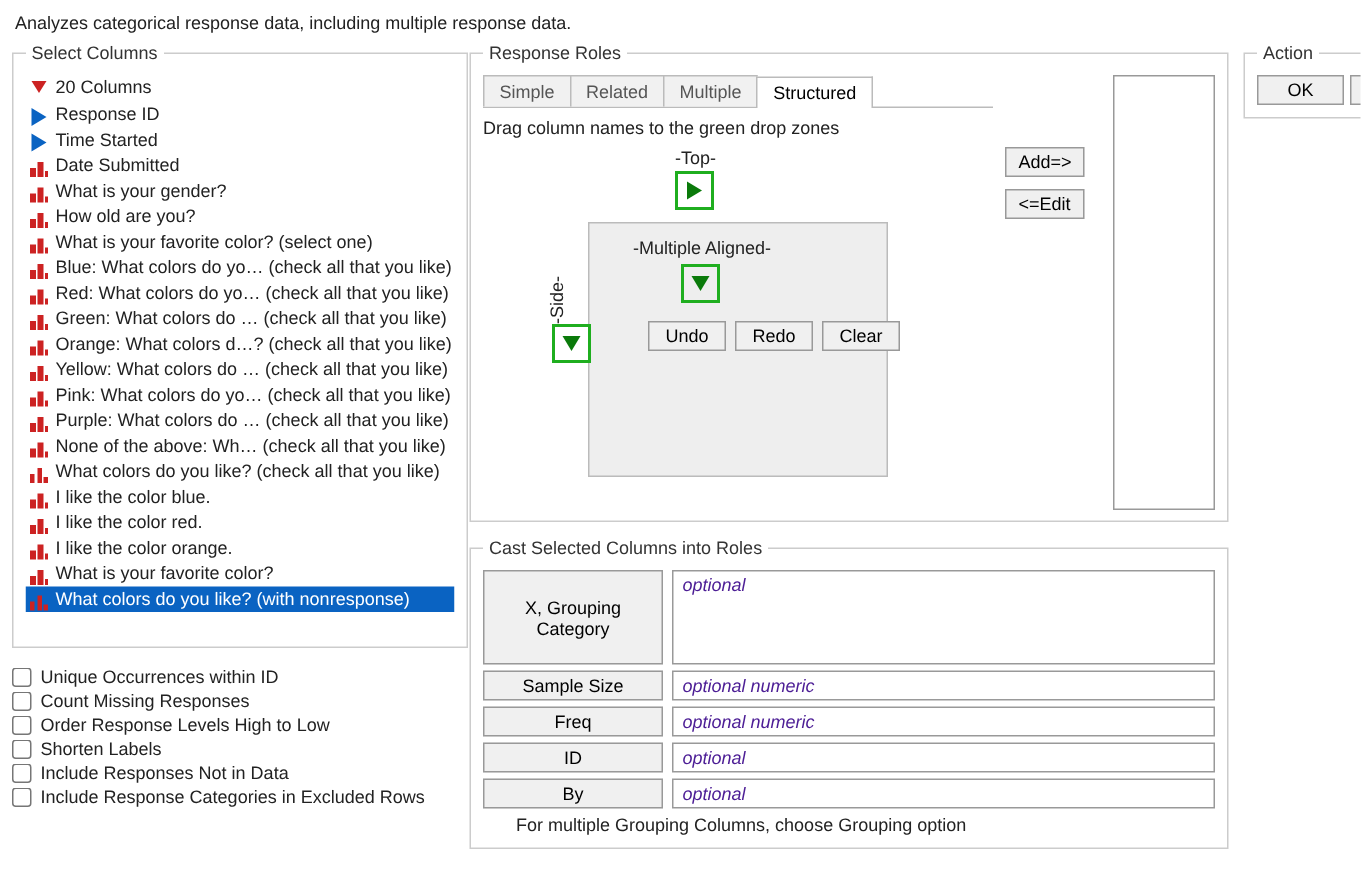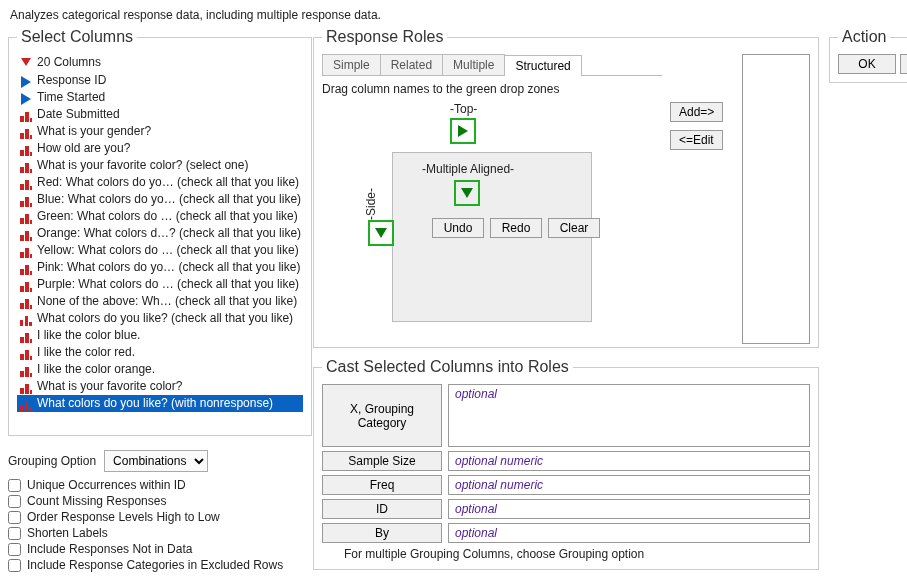--- a/index.html
+++ b/index.html
@@ -13,21 +13,21 @@
   .root { width: 907px; height: 585px; position: relative; padding: 6px 8px; }
   .desc { margin: 2px 0 6px 2px; }
   fieldset {
     border: 1px solid #ccc;
     padding: 8px 8px 8px 8px;
     margin: 0;
     position: relative;
   }
   fieldset > legend {
     padding: 0 4px;
-    font-size: 16px;
+    font-size: 12px;
     color: #333;
   }
   .layout { display: flex; gap: 10px; align-items: flex-start; }
   .left-col { width: 295px; display: flex; flex-direction: column; gap: 10px; }
   .mid-col { width: 513px; display: flex; flex-direction: column; gap: 10px; }
   .right-col { width: 70px; }
   
   .col-header {
     display: flex; align-items: center; gap: 4px;
     padding: 1px 2px;
@@ -189,29 +189,29 @@
                 </span>
               </span>
               <span>What is your favorite color? (select one)</span>
             </div>
             <div class="col-item">
               <span class="ico">
                 <span class="bars-red">
                   <span class="b3"></span>
                 </span>
               </span>
+              <span>Blue: What colors do yo… (check all that you like)</span>
+            </div>
+            <div class="col-item">
+              <span class="ico">
+                <span class="bars-red">
+                  <span class="b3"></span>
+                </span>
+              </span>
               <span>Red: What colors do yo… (check all that you like)</span>
-            </div>
-            <div class="col-item">
-              <span class="ico">
-                <span class="bars-red">
-                  <span class="b3"></span>
-                </span>
-              </span>
-              <span>Blue: What colors do yo… (check all that you like)</span>
             </div>
             <div class="col-item">
               <span class="ico">
                 <span class="bars-red">
                   <span class="b3"></span>
                 </span>
               </span>
               <span>Green: What colors do … (check all that you like)</span>
             </div>
             <div class="col-item">
@@ -299,26 +299,20 @@
                 <span class="spark-red">
                   <span class="s3"></span>
                 </span>
               </span>
               <span>What colors do you like? (with nonresponse)</span>
             </div>
           </div>
       </fieldset>
 
       <div>
-        <div class="group-row">
-          <span>Grouping Option</span>
-          <select class="combo">
-            <option>Combinations</option>
-          </select>
-        </div>
         <div id="grouping-cbs">
             <label class="cb-row">
               <input type="checkbox" style="">
               <span>Unique Occurrences within ID</span>
             </label>
             <label class="cb-row">
               <input type="checkbox" style="">
               <span>Count Missing Responses</span>
             </label>
             <label class="cb-row">

